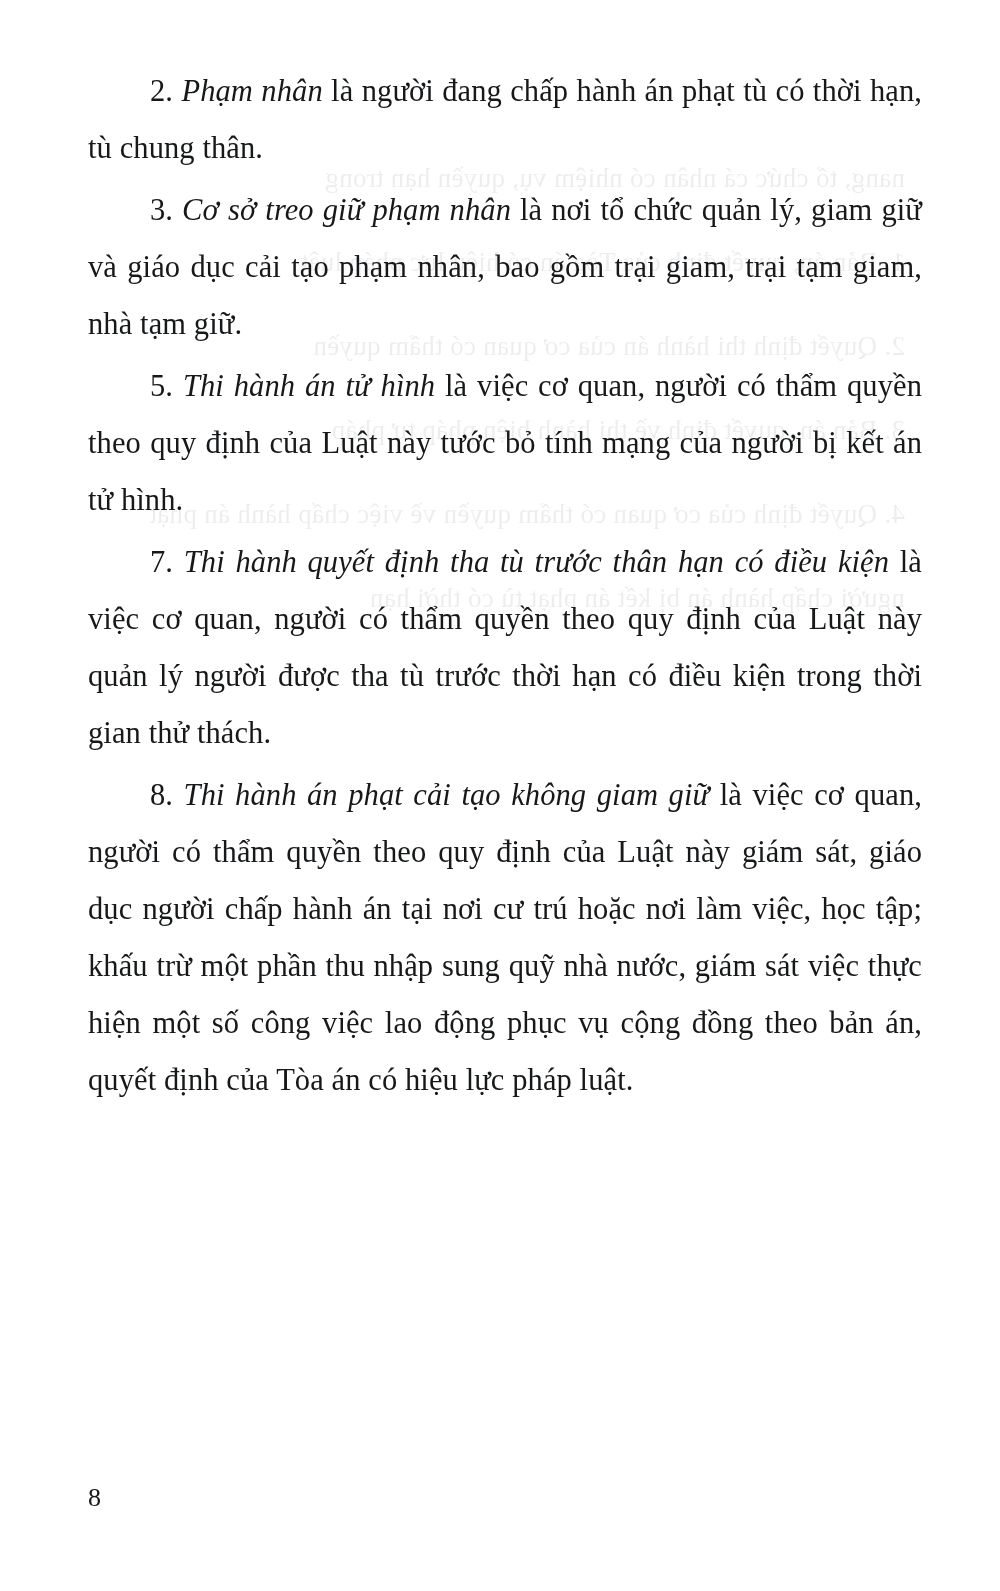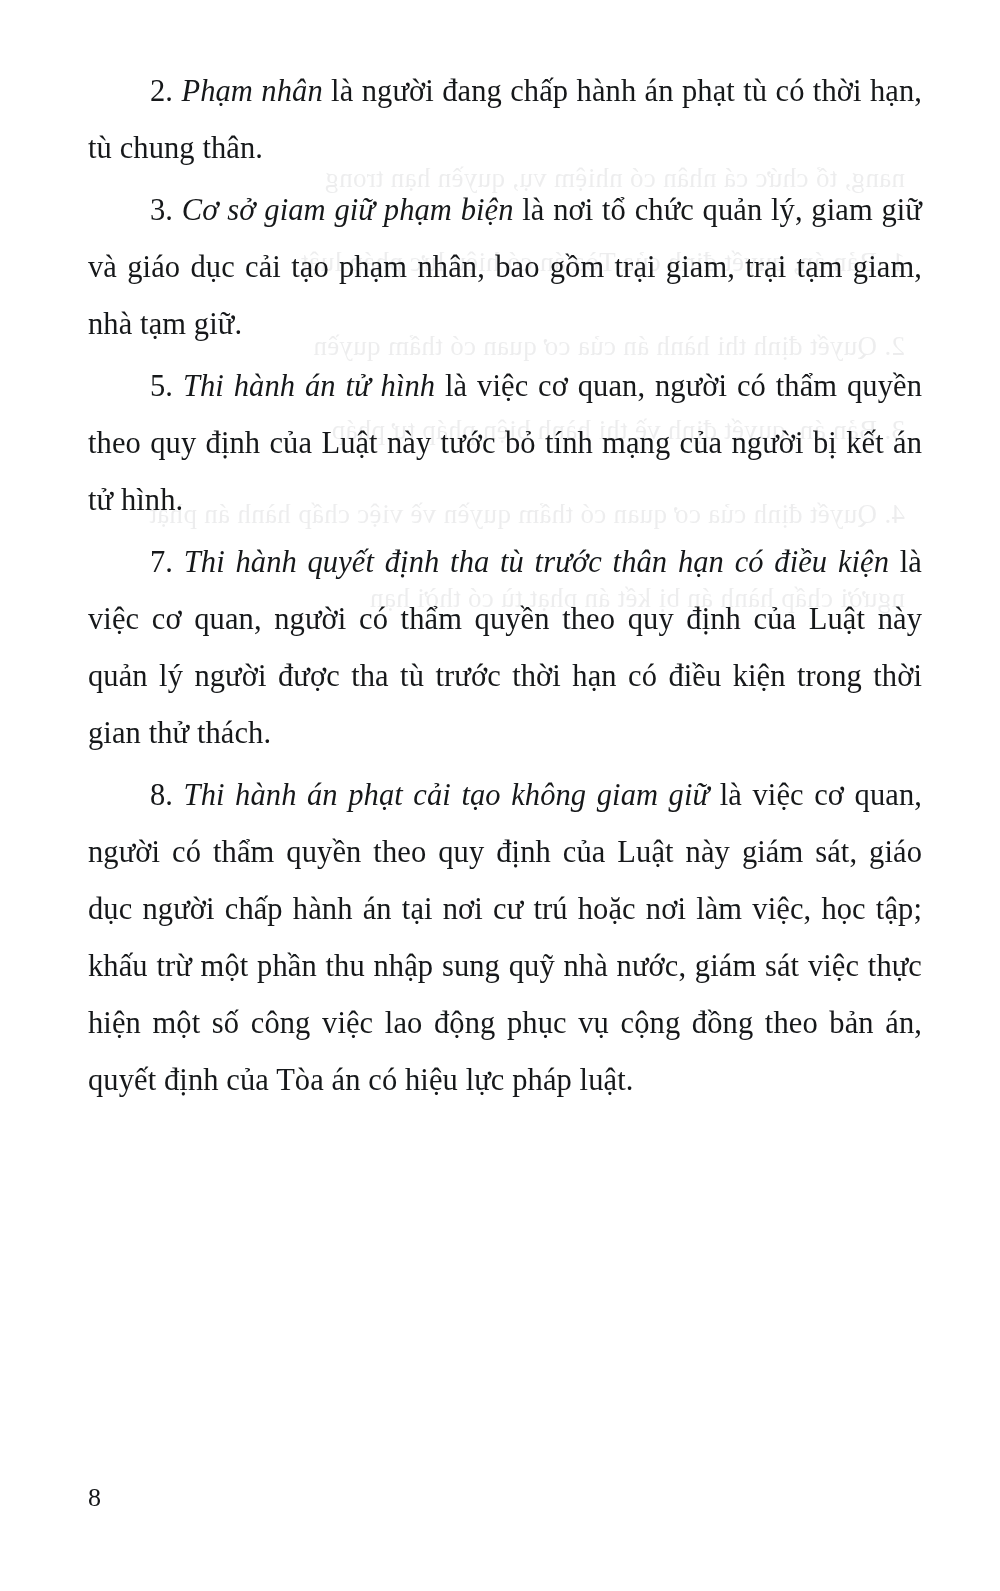--- a/index.html
+++ b/index.html
@@ -76,21 +76,21 @@
   <p>3. Bản án, quyết định về thi hành biện pháp tư pháp</p>
   <p>4. Quyết định của cơ quan có thẩm quyền về việc chấp hành án phạt</p>
   <p>người chấp hành án bị kết án phạt tù có thời hạn</p>
 </div>
 
 <div class="page">
   <div class="body-text">
 
     <p class="para"><span>2. </span><span class="term">Phạm nhân</span><span> là người đang chấp hành án phạt tù có thời hạn, tù chung thân.</span></p>
 
-    <p class="para"><span>3. </span><span class="term">Cơ sở giam giữ phạm biện</span><span> là nơi tổ chức quản lý, giam giữ và giáo dục cải tạo phạm nhân, bao gồm trại giam, trại tạm giam, nhà tạm giữ.</span></p>
+    <p class="para"><span>3. </span><span class="term">Cơ sở treo giữ phạm nhân</span><span> là nơi tổ chức quản lý, giam giữ và giáo dục cải tạo phạm nhân, bao gồm trại giam, trại tạm giam, nhà tạm giữ.</span></p>
 
 
     <p class="para"><span>5. </span><span class="term">Thi hành án tử hình</span><span> là việc cơ quan, người có thẩm quyền theo quy định của Luật này tước bỏ tính mạng của người bị kết án tử hình.</span></p>
 
 
     <p class="para"><span>7. </span><span class="term">Thi hành quyết định tha tù trước thân hạn có điều kiện</span><span> là việc cơ quan, người có thẩm quyền theo quy định của Luật này quản lý người được tha tù trước thời hạn có điều kiện trong thời gian thử thách.</span></p>
 
     <p class="para"><span>8. </span><span class="term">Thi hành án phạt cải tạo không giam giữ</span><span> là việc cơ quan, người có thẩm quyền theo quy định của Luật này giám sát, giáo dục người chấp hành án tại nơi cư trú hoặc nơi làm việc, học tập; khấu trừ một phần thu nhập sung quỹ nhà nước, giám sát việc thực hiện một số công việc lao động phục vụ cộng đồng theo bản án, quyết định của Tòa án có hiệu lực pháp luật.</span></p>
 
   </div>

